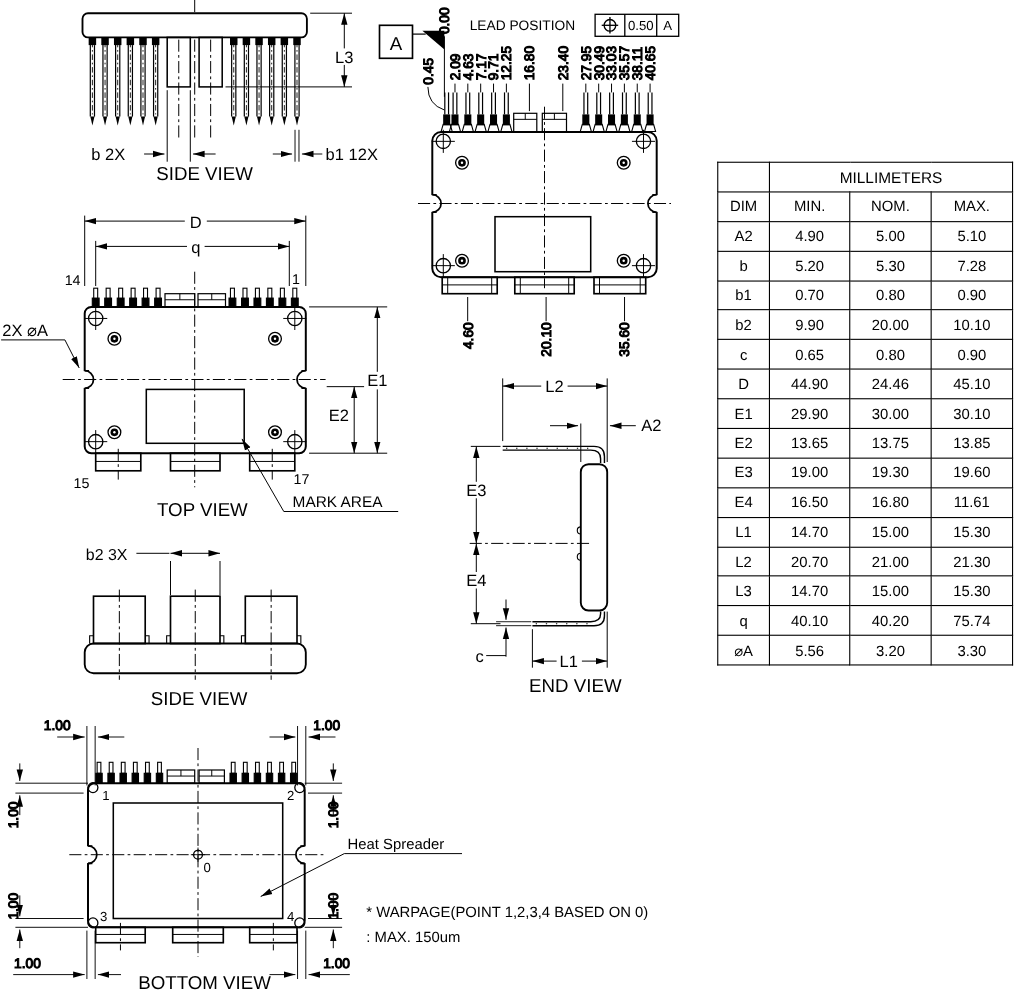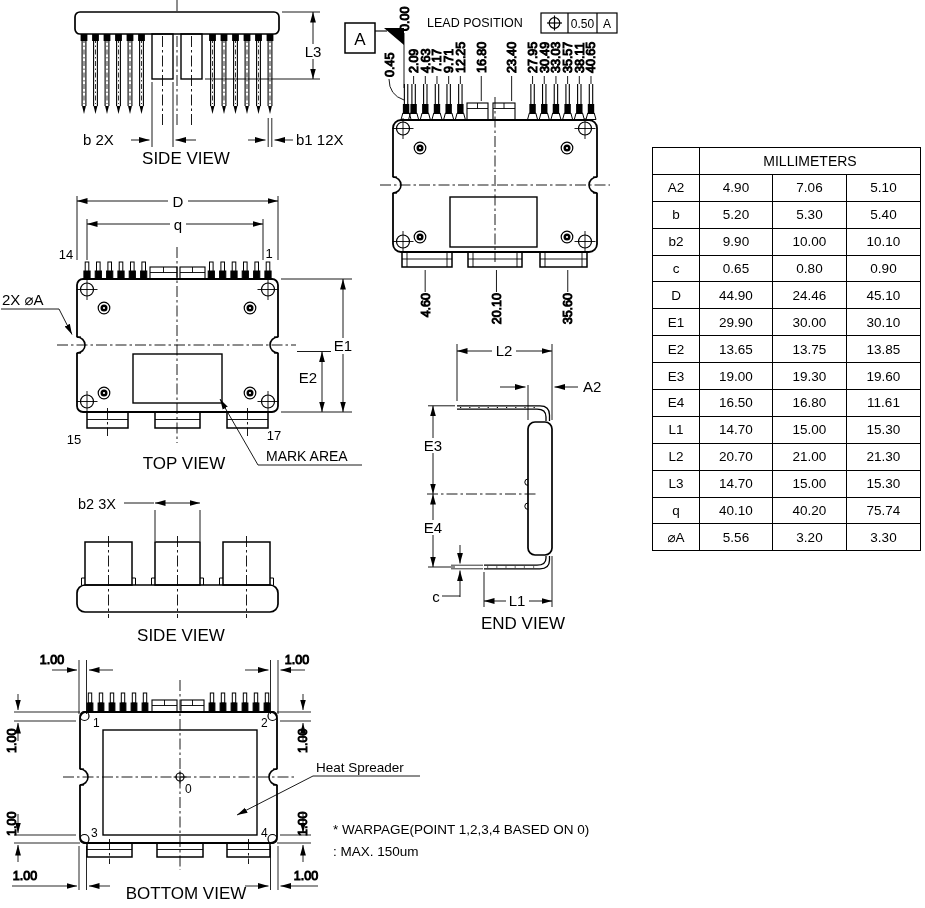--- a/index.html
+++ b/index.html
@@ -668,35 +668,47 @@
           <col class="c1">
           <col class="c2">
           <col class="c3">
         </colgroup>
   <tbody>
           <tr>
             <td></td>
             <td colspan="3" class="unit">MILLIMETERS</td>
           </tr>
           <tr>
+            <td>DIM</td>
+            <td>MIN.</td>
+            <td>NOM.</td>
+            <td>MAX.</td>
+          </tr>
+          <tr>
             <td>A2</td>
             <td>4.90</td>
-            <td>7.06</td>
+            <td>5.00</td>
             <td>5.10</td>
           </tr>
           <tr>
             <td>b</td>
             <td>5.20</td>
             <td>5.30</td>
-            <td>5.40</td>
+            <td>7.28</td>
+          </tr>
+          <tr>
+            <td>b1</td>
+            <td>0.70</td>
+            <td>0.80</td>
+            <td>0.90</td>
           </tr>
           <tr>
             <td>b2</td>
             <td>9.90</td>
-            <td>10.00</td>
+            <td>20.00</td>
             <td>10.10</td>
           </tr>
           <tr>
             <td>c</td>
             <td>0.65</td>
             <td>0.80</td>
             <td>0.90</td>
           </tr>
           <tr>
             <td>D</td>

